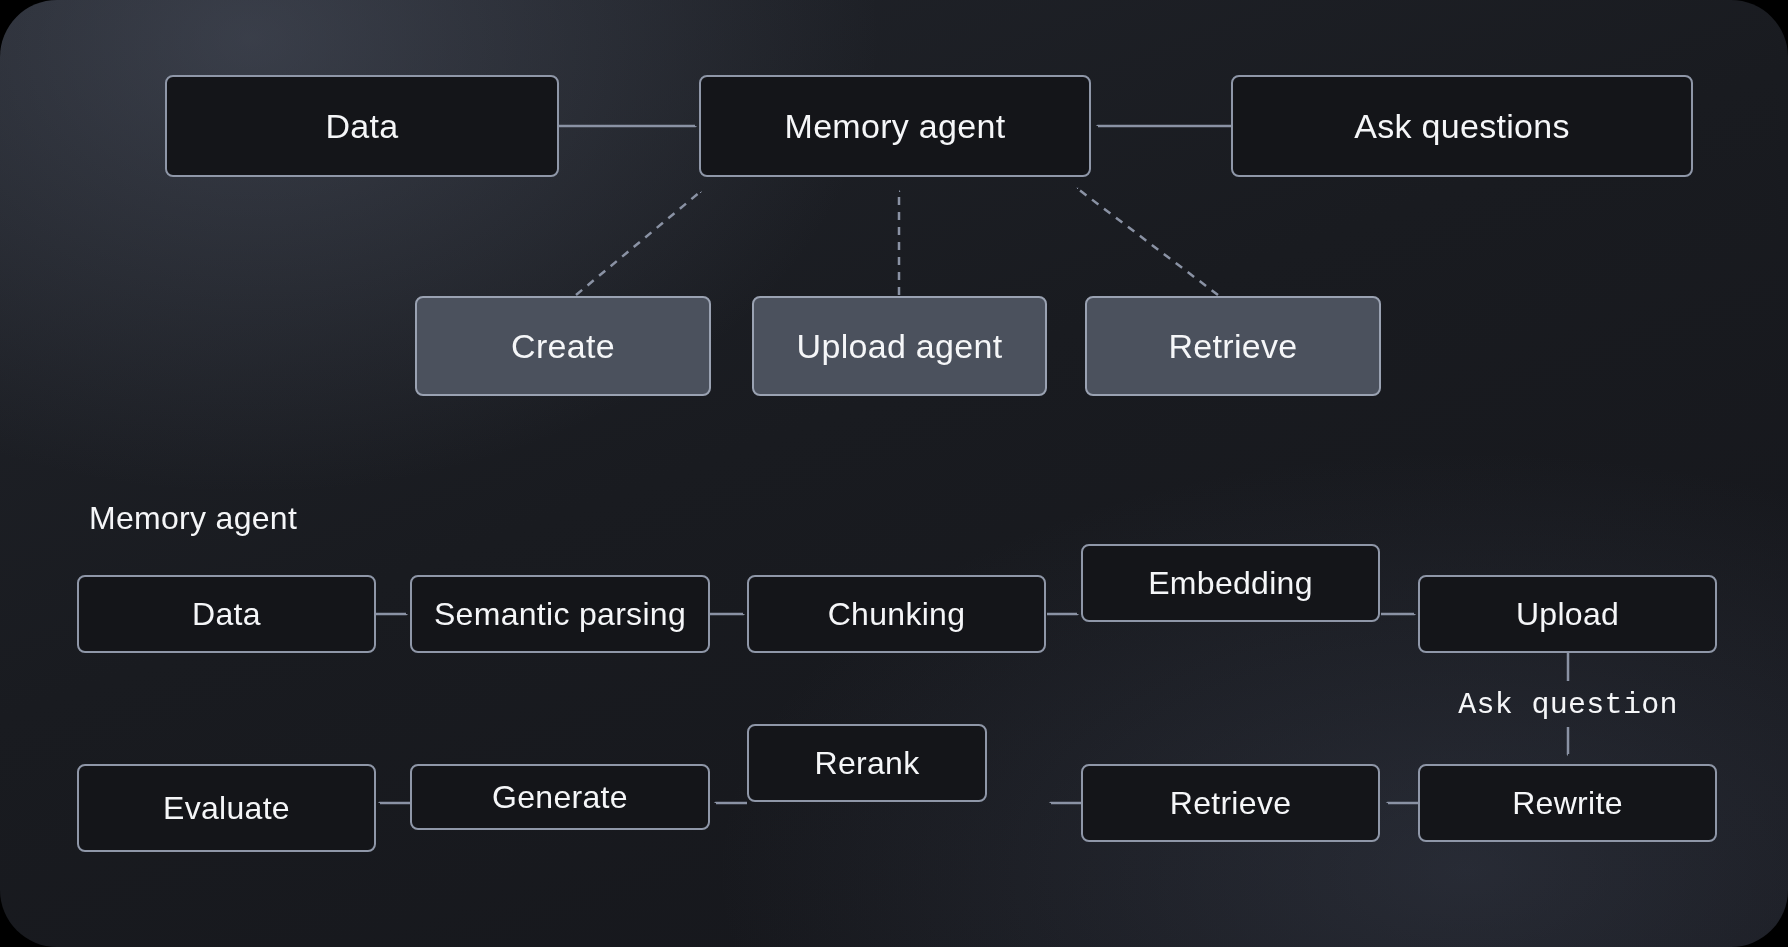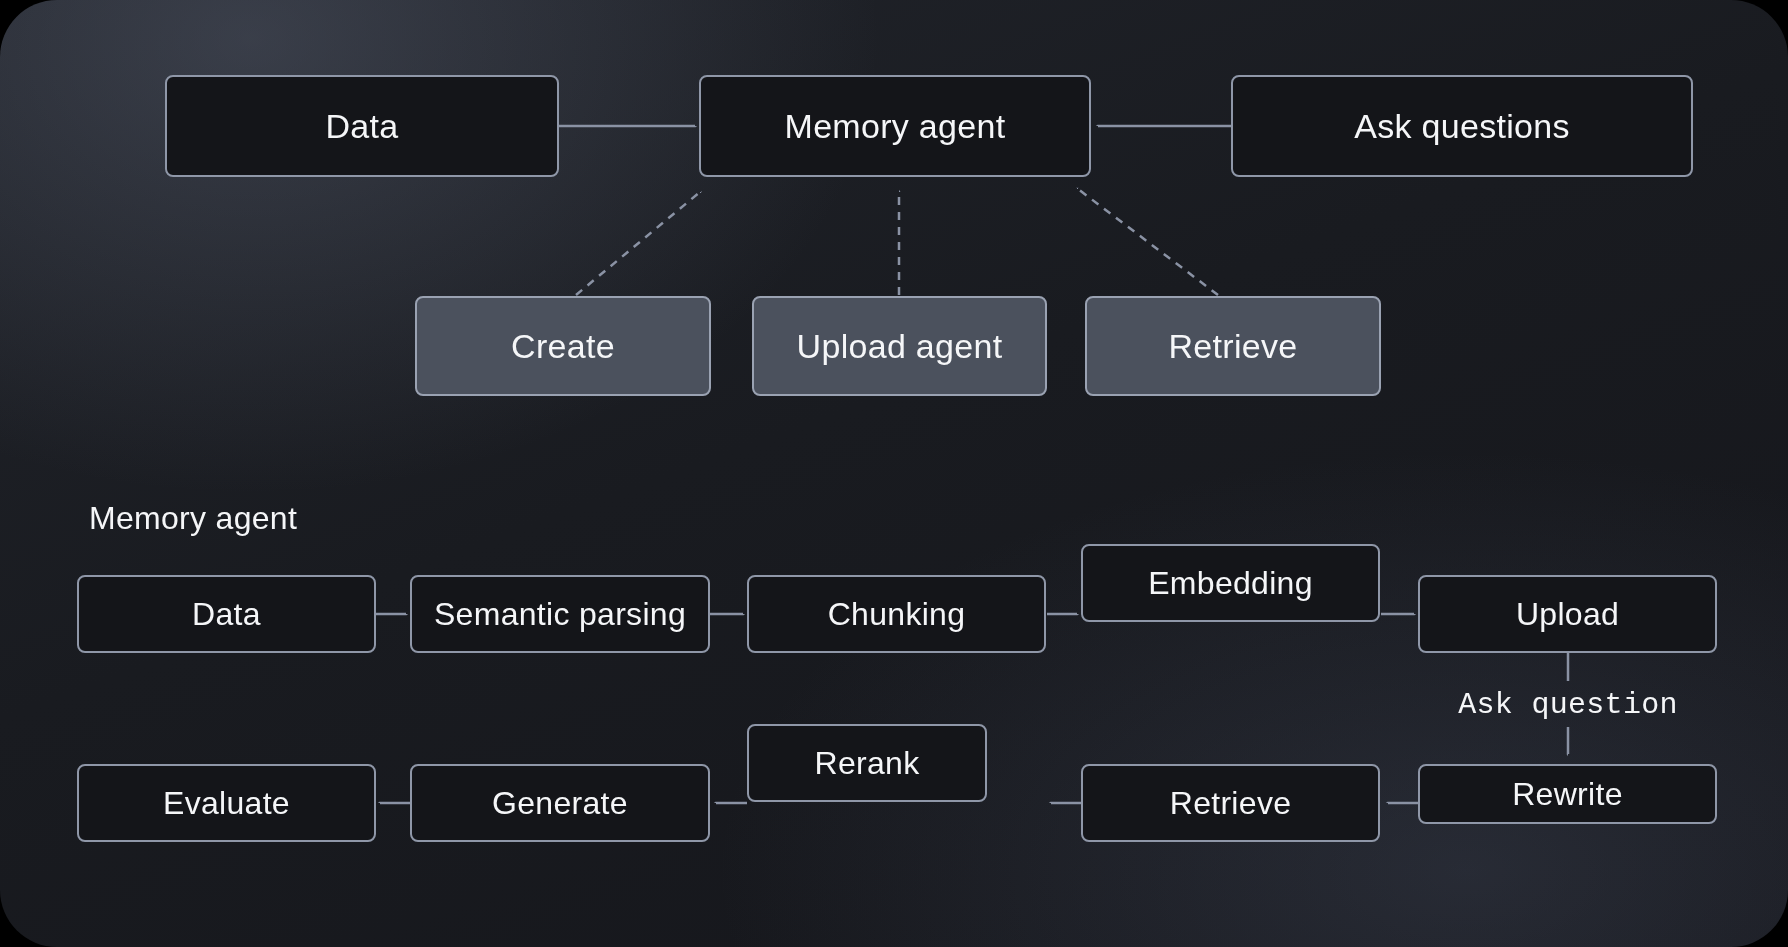--- a/index.html
+++ b/index.html
@@ -74,19 +74,19 @@
   <div class="section-title">Memory agent</div>
 
   <div class="node dark f-row" style="left:77px;top:575px;width:299px;height:78px">Data</div>
   <div class="node dark f-row" style="left:410px;top:575px;width:300px;height:78px">Semantic parsing</div>
   <div class="node dark f-row" style="left:747px;top:575px;width:299px;height:78px">Chunking</div>
   <div class="node dark f-row" style="left:1081px;top:544px;width:299px;height:78px">Embedding</div>
   <div class="node dark f-row" style="left:1418px;top:575px;width:299px;height:78px">Upload</div>
 
   <div class="branch-label">Ask question</div>
 
-  <div class="node dark f-row" style="left:77px;top:764px;width:299px;height:78px">Evaluate</div>
-  <div class="node dark f-row" style="left:410px;top:764px;width:300px;height:78px">Generate</div>
+  <div class="node dark f-row" style="left:77px;top:764px;width:299px;height:88px">Evaluate</div>
+  <div class="node dark f-row" style="left:410px;top:764px;width:300px;height:66px">Generate</div>
   <div class="node dark f-row" style="left:747px;top:724px;width:240px;height:78px">Rerank</div>
   <div class="node dark f-row" style="left:1081px;top:764px;width:299px;height:78px">Retrieve</div>
-  <div class="node dark f-row" style="left:1418px;top:764px;width:299px;height:60px">Rewrite</div>
+  <div class="node dark f-row" style="left:1418px;top:764px;width:299px;height:78px">Rewrite</div>
 
 </div>
 
 </body></html>

